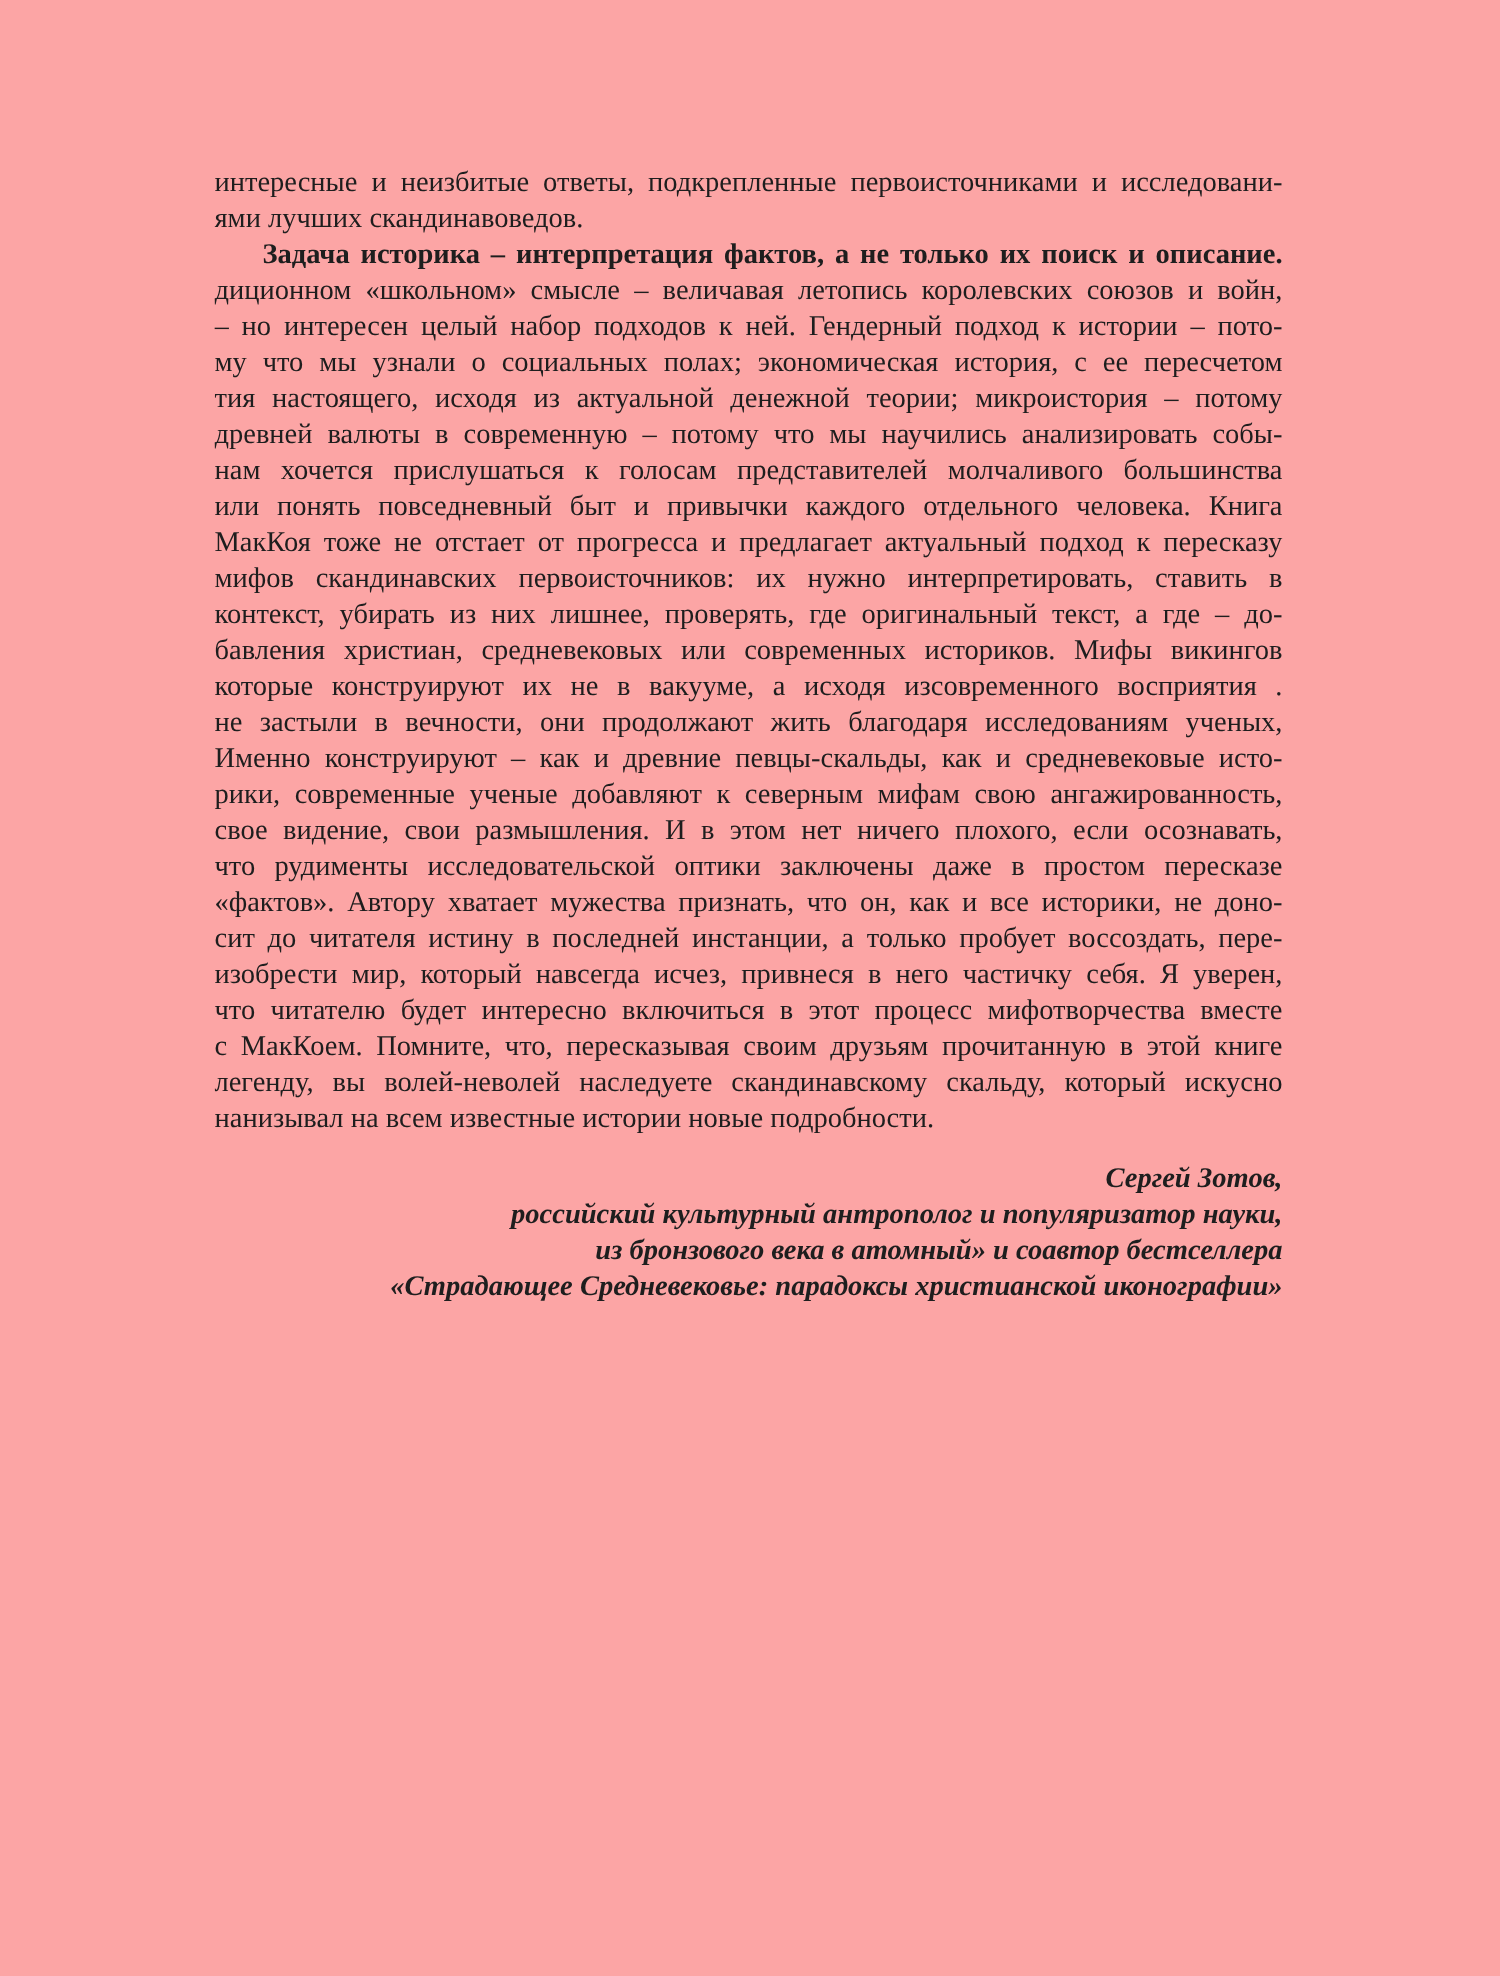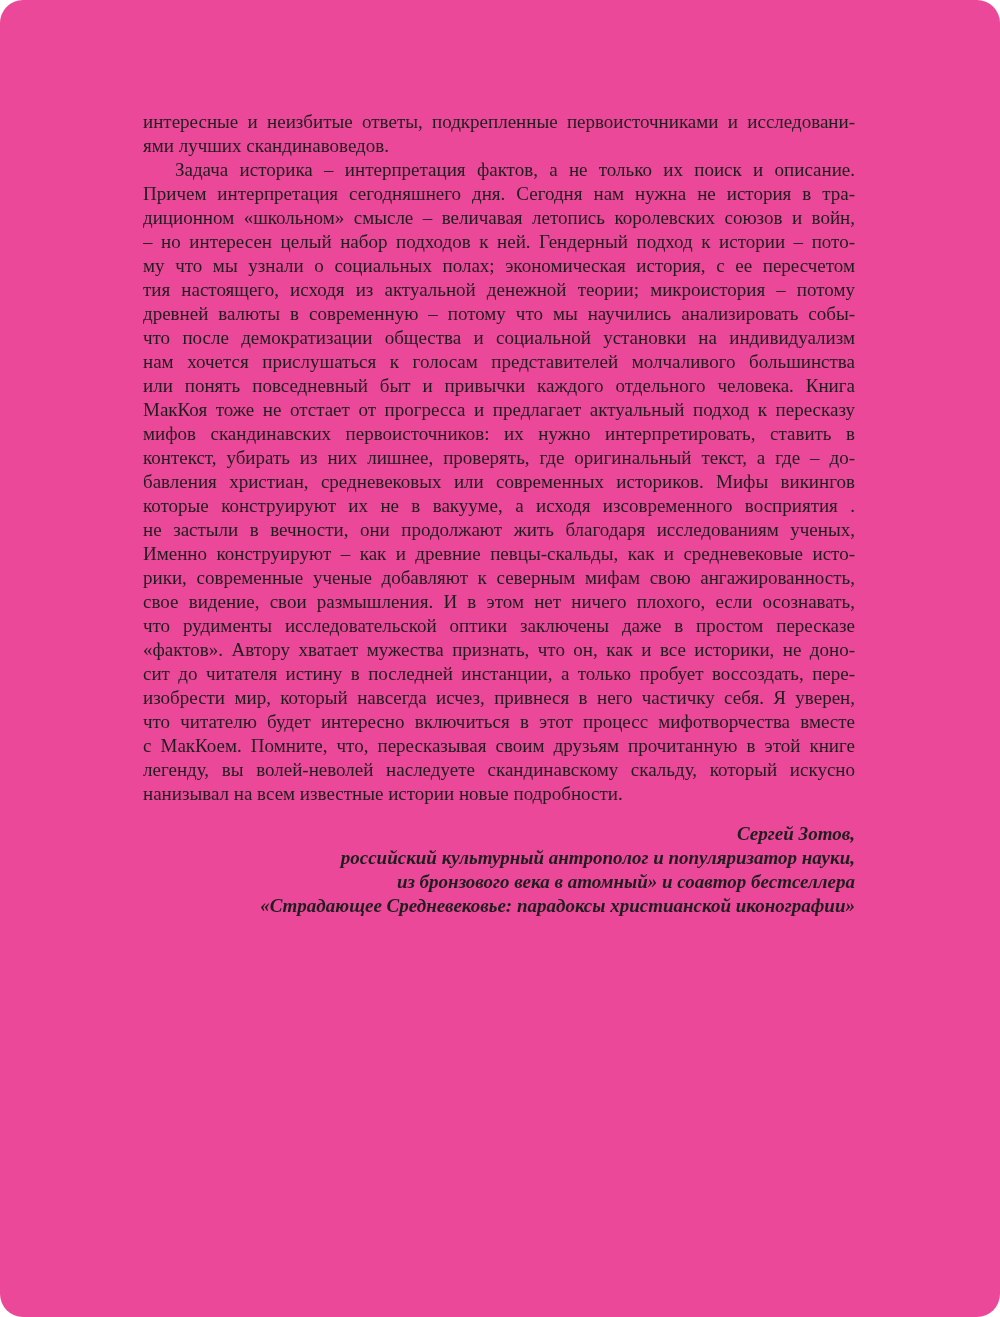--- a/index.html
+++ b/index.html
@@ -40,55 +40,54 @@
     text-align: justify;
     text-align-last: justify;
     white-space: normal;
   }
   .line.para-last {
     text-align: center;
     text-align-last: left;
   }
   .line.indent {
     text-indent: 32px;
+    font-weight: bold;
   }
   .signature {
     margin-top: 16px;
     font-size: 19px;
     line-height: 24px;
     font-style: italic;
     color: #1e1e1e;
     font-weight: bold;
   }
   .sig-line {
     height: 24px;
     overflow: hidden;
     text-align: right;
     white-space: nowrap;
   }
 </style>
 </head>
 <body>
 
-<main class="page" style="background: #ec4899; color: rgb(30, 30, 30); border-radius: 23px;">
+<main class="page" style="background: #fca5a5; color: rgb(30, 30, 30);">
   <div class="text-column">
     <section class="body-text" id="body-text">
         <div class="paragraph">
           <div class="line">интересные и неизбитые ответы, подкрепленные первоисточниками и исследовани-</div>
           <div class="line para-last">ями лучших скандинавоведов.</div>
         </div>
         <div class="paragraph">
           <div class="line indent">Задача историка – интерпретация фактов, а не только их поиск и описание.</div>
-          <div class="line">Причем интерпретация сегодняшнего дня. Сегодня нам нужна не история в тра-</div>
           <div class="line">диционном «школьном» смысле – величавая летопись королевских союзов и войн,</div>
           <div class="line">– но интересен целый набор подходов к ней. Гендерный подход к истории – пото-</div>
           <div class="line">му что мы узнали о социальных полах; экономическая история, с ее пересчетом</div>
           <div class="line">тия настоящего, исходя из актуальной денежной теории; микроистория – потому</div>
           <div class="line">древней валюты в современную – потому что мы научились анализировать собы-</div>
-          <div class="line">что после демократизации общества и социальной установки на индивидуализм</div>
           <div class="line">нам хочется прислушаться к голосам представителей молчаливого большинства</div>
           <div class="line">или понять повседневный быт и привычки каждого отдельного человека. Книга</div>
           <div class="line">МакКоя тоже не отстает от прогресса и предлагает актуальный подход к пересказу</div>
           <div class="line">мифов скандинавских первоисточников: их нужно интерпретировать, ставить в</div>
           <div class="line">контекст, убирать из них лишнее, проверять, где оригинальный текст, а где – до-</div>
           <div class="line">бавления христиан, средневековых или современных историков. Мифы викингов</div>
           <div class="line">которые конструируют их не в вакууме, а исходя изсовременного восприятия .</div>
           <div class="line">не застыли в вечности, они продолжают жить благодаря исследованиям ученых,</div>
           <div class="line">Именно конструируют – как и древние певцы-скальды, как и средневековые исто-</div>
           <div class="line">рики, современные ученые добавляют к северным мифам свою ангажированность,</div>

